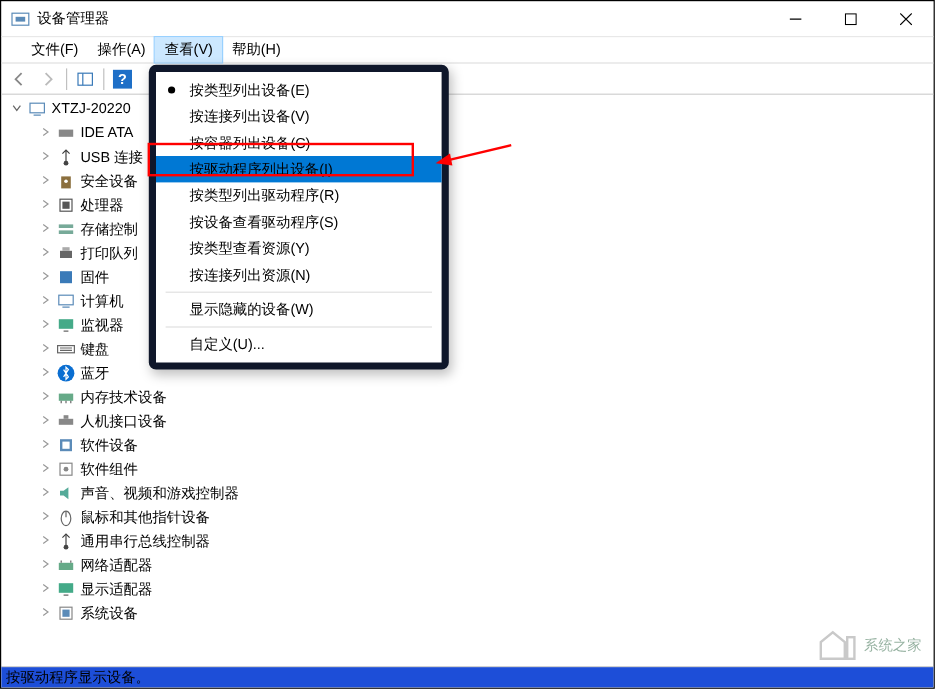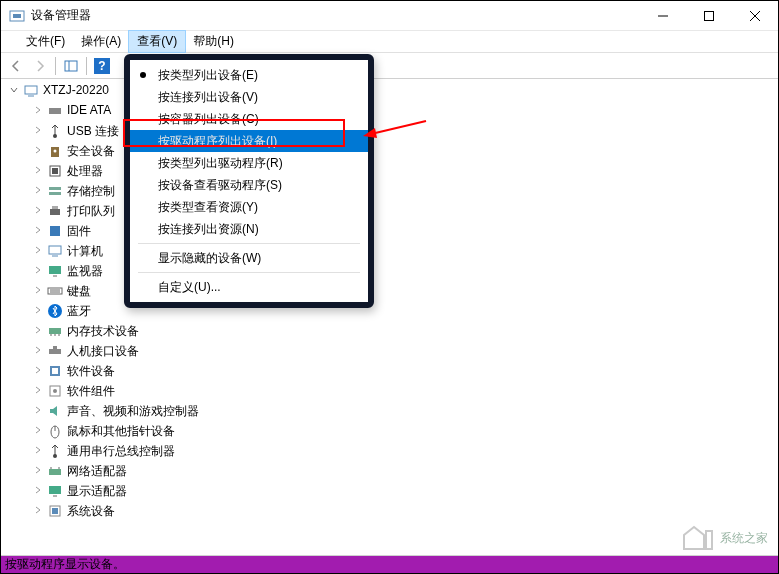--- a/index.html
+++ b/index.html
@@ -22,28 +22,28 @@
 
 .tree { padding: 4px 0 4px 4px; height: calc(100% - 30px - 22px - 26px - 18px); overflow: auto; }
 .tree-node { display: flex; height: 20px; padding-left: 0; cursor: pointer; white-space: nowrap; }
 .tree-node.root { padding-left: 2px; }
 .tree-node.child { padding-left: 26px; }
 .expander { width: 14px; height: 14px; display: flex; align-items: center; justify-content: center; margin-right: 2px; }
 .node-icon { width: 16px; height: 16px; margin-right: 4px; display: flex; align-items: center; justify-content: center; }
 
 .dropdown { position: absolute; left: 123px; top: 53px; width: 250px; background: #fff; border: 6px solid #0f172a; border-radius: 6px; box-shadow: 2px 4px 10px rgba(0,0,0,0.25); padding: 4px 0; z-index: 10; }
 .dd-item { height: 22px; display: flex; align-items: center; padding-left: 28px; cursor: pointer; position: relative; }
-.dd-item.highlighted { background: #0078d4; color: #e5e5e5; }
+.dd-item.highlighted { background: #0078d4; color: #000000; }
 .dd-sep { height: 1px; background: #e0e0e0; margin: 3px 8px; }
 .dd-dot { position: absolute; left: 10px; top: 50%; width: 6px; height: 6px; border-radius: 50%; background: #000; transform: translateY(-50%); }
 
 .red-box { position: absolute; left: 122px; top: 118px; width: 222px; height: 28px; border: 2px solid #ff0000; z-index: 20; pointer-events: none; }
 .red-arrow { position: absolute; left: 360px; top: 115px; z-index: 20; pointer-events: none; }
 
-.statusbar { position: absolute; bottom: 0; left: 0; right: 0; height: 18px; border-top: 1px solid #d0d0d0; padding-left: 4px; display: flex; align-items: center; background: #a21caf; }
+.statusbar { position: absolute; bottom: 0; left: 0; right: 0; height: 18px; border-top: 1px solid #d0d0d0; padding-left: 4px; display: flex; align-items: center; background: #1d4ed8; }
 
 .watermark { position: absolute; right: 10px; bottom: 20px; opacity: 0.45; font-size: 18px; color: #14532d; display: flex; align-items: center; gap: 6px; pointer-events: none; }
 .watermark-icon { width: 34px; height: 30px; }
 </style>
 </head>
 <body>
 
 <div class="titlebar">
   <span class="titlebar-icon">
     <svg viewBox="0 0 16 16">

